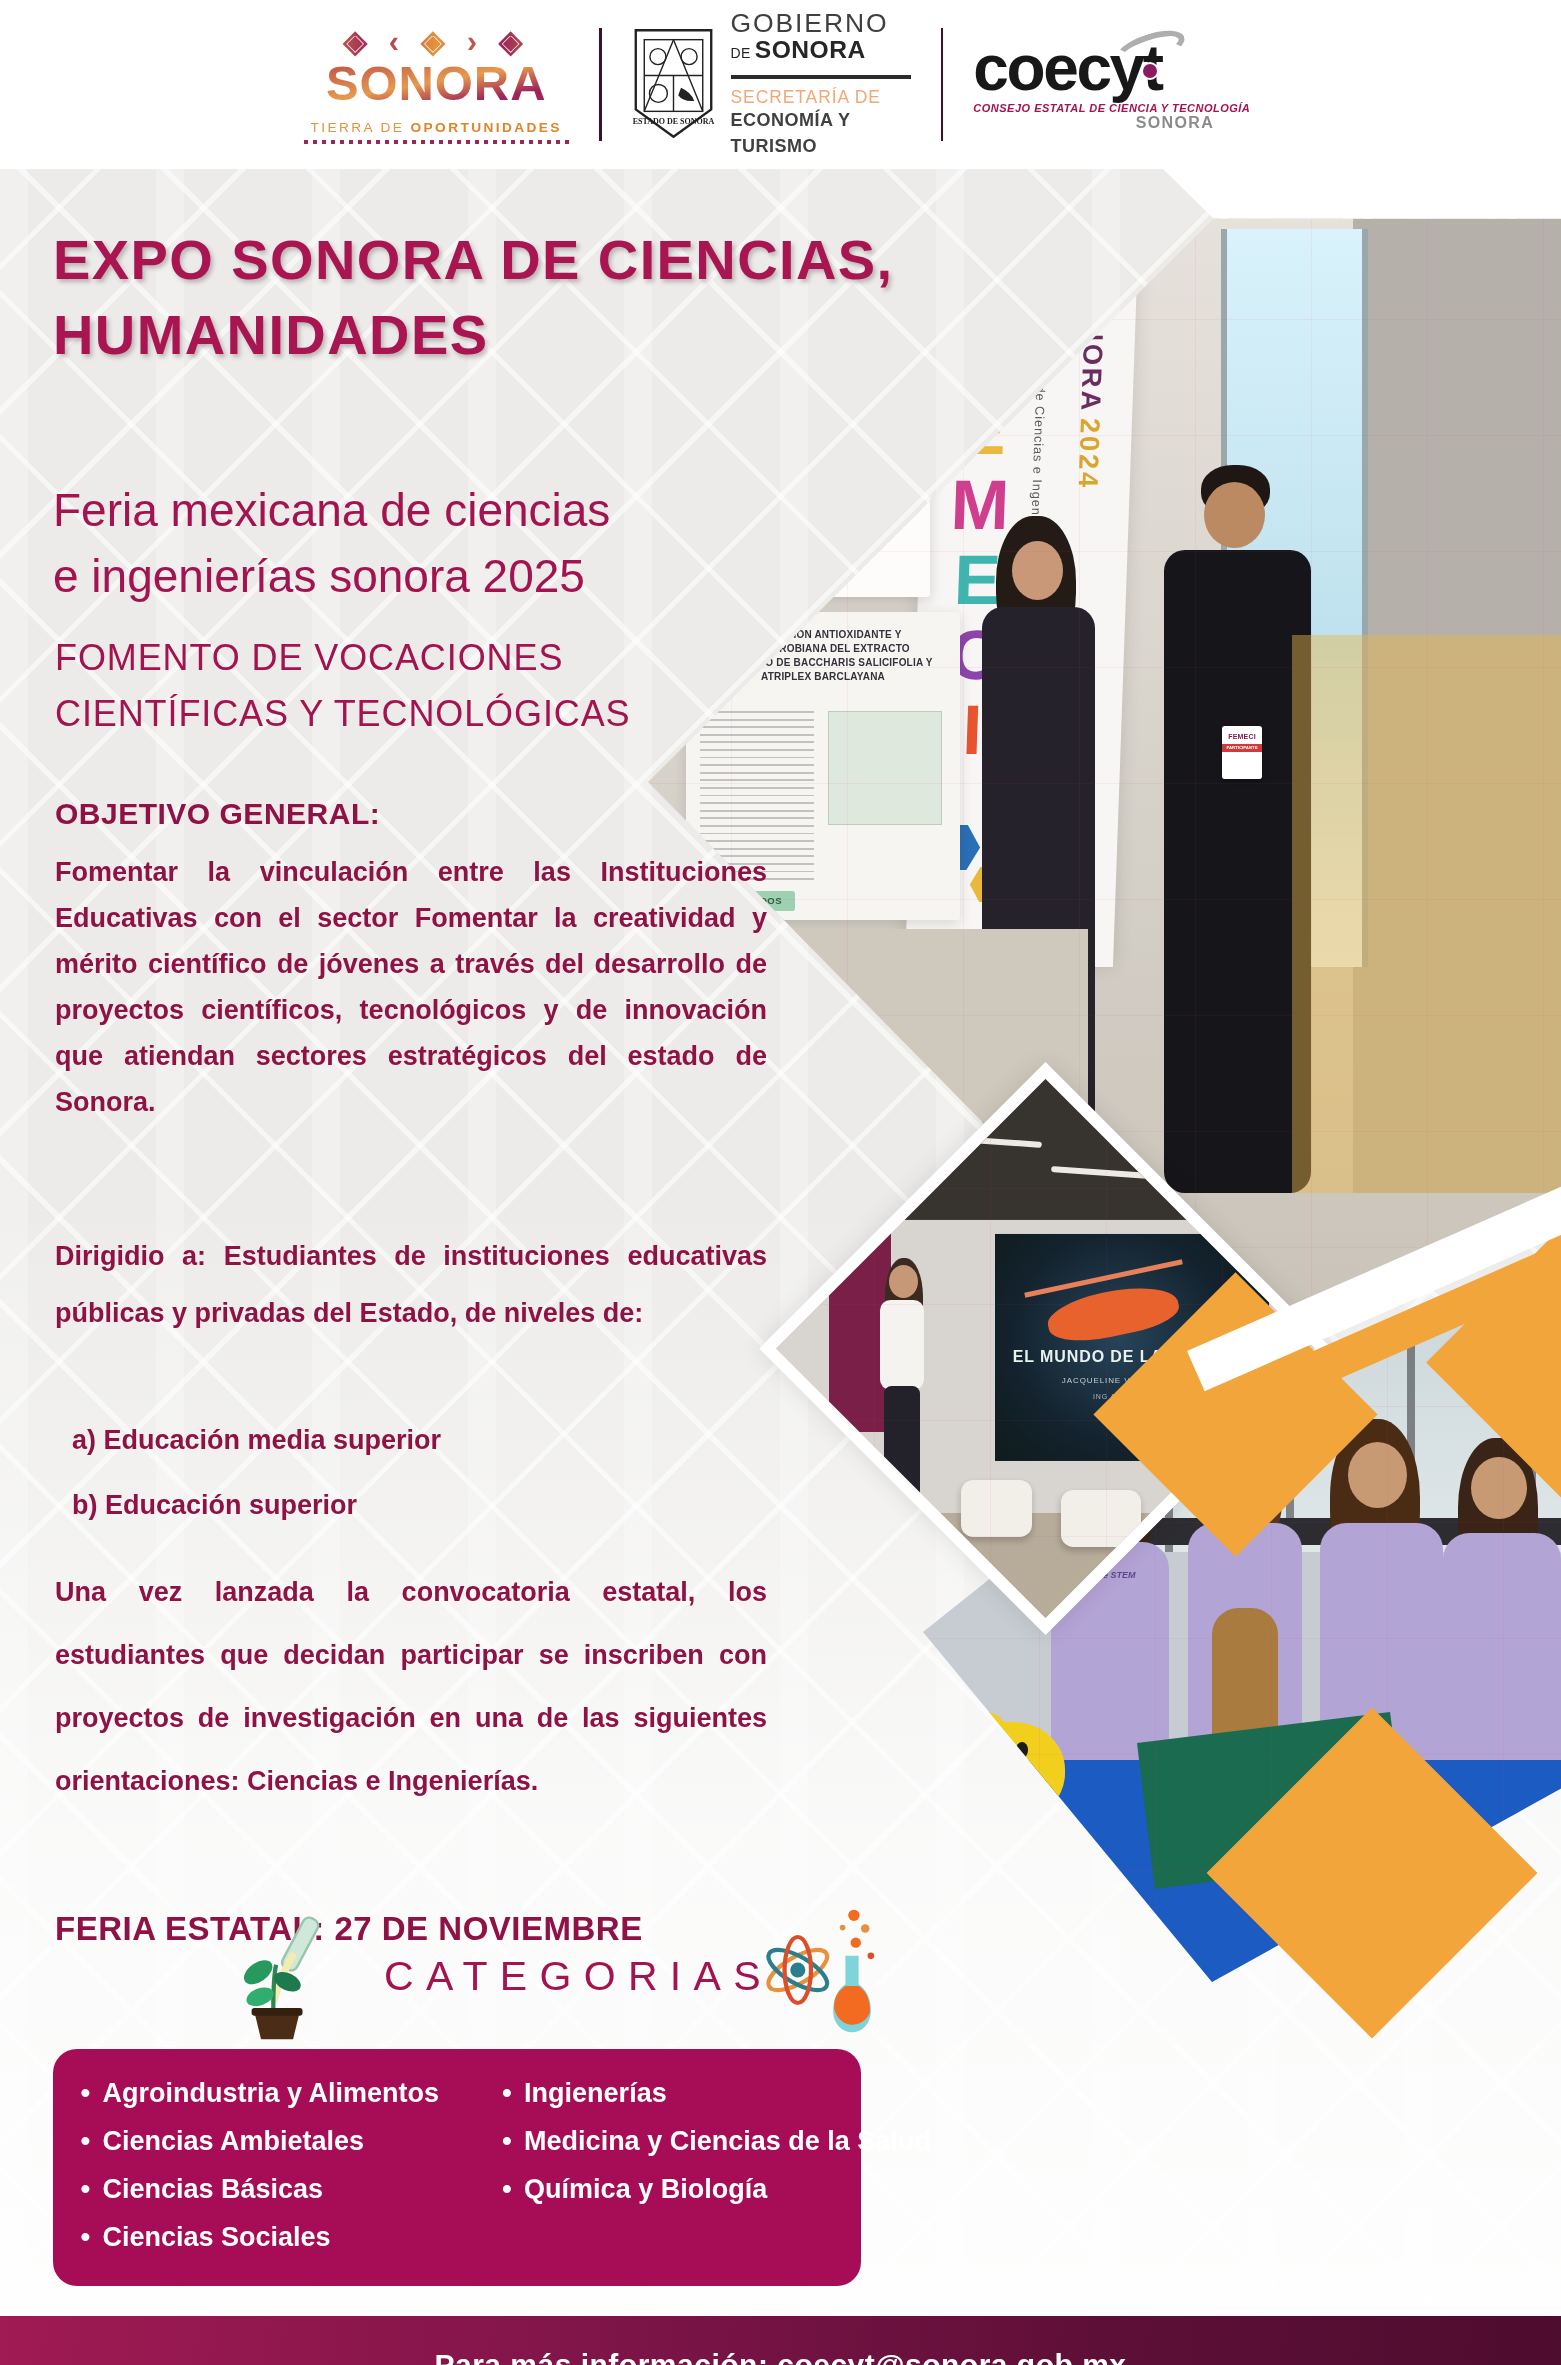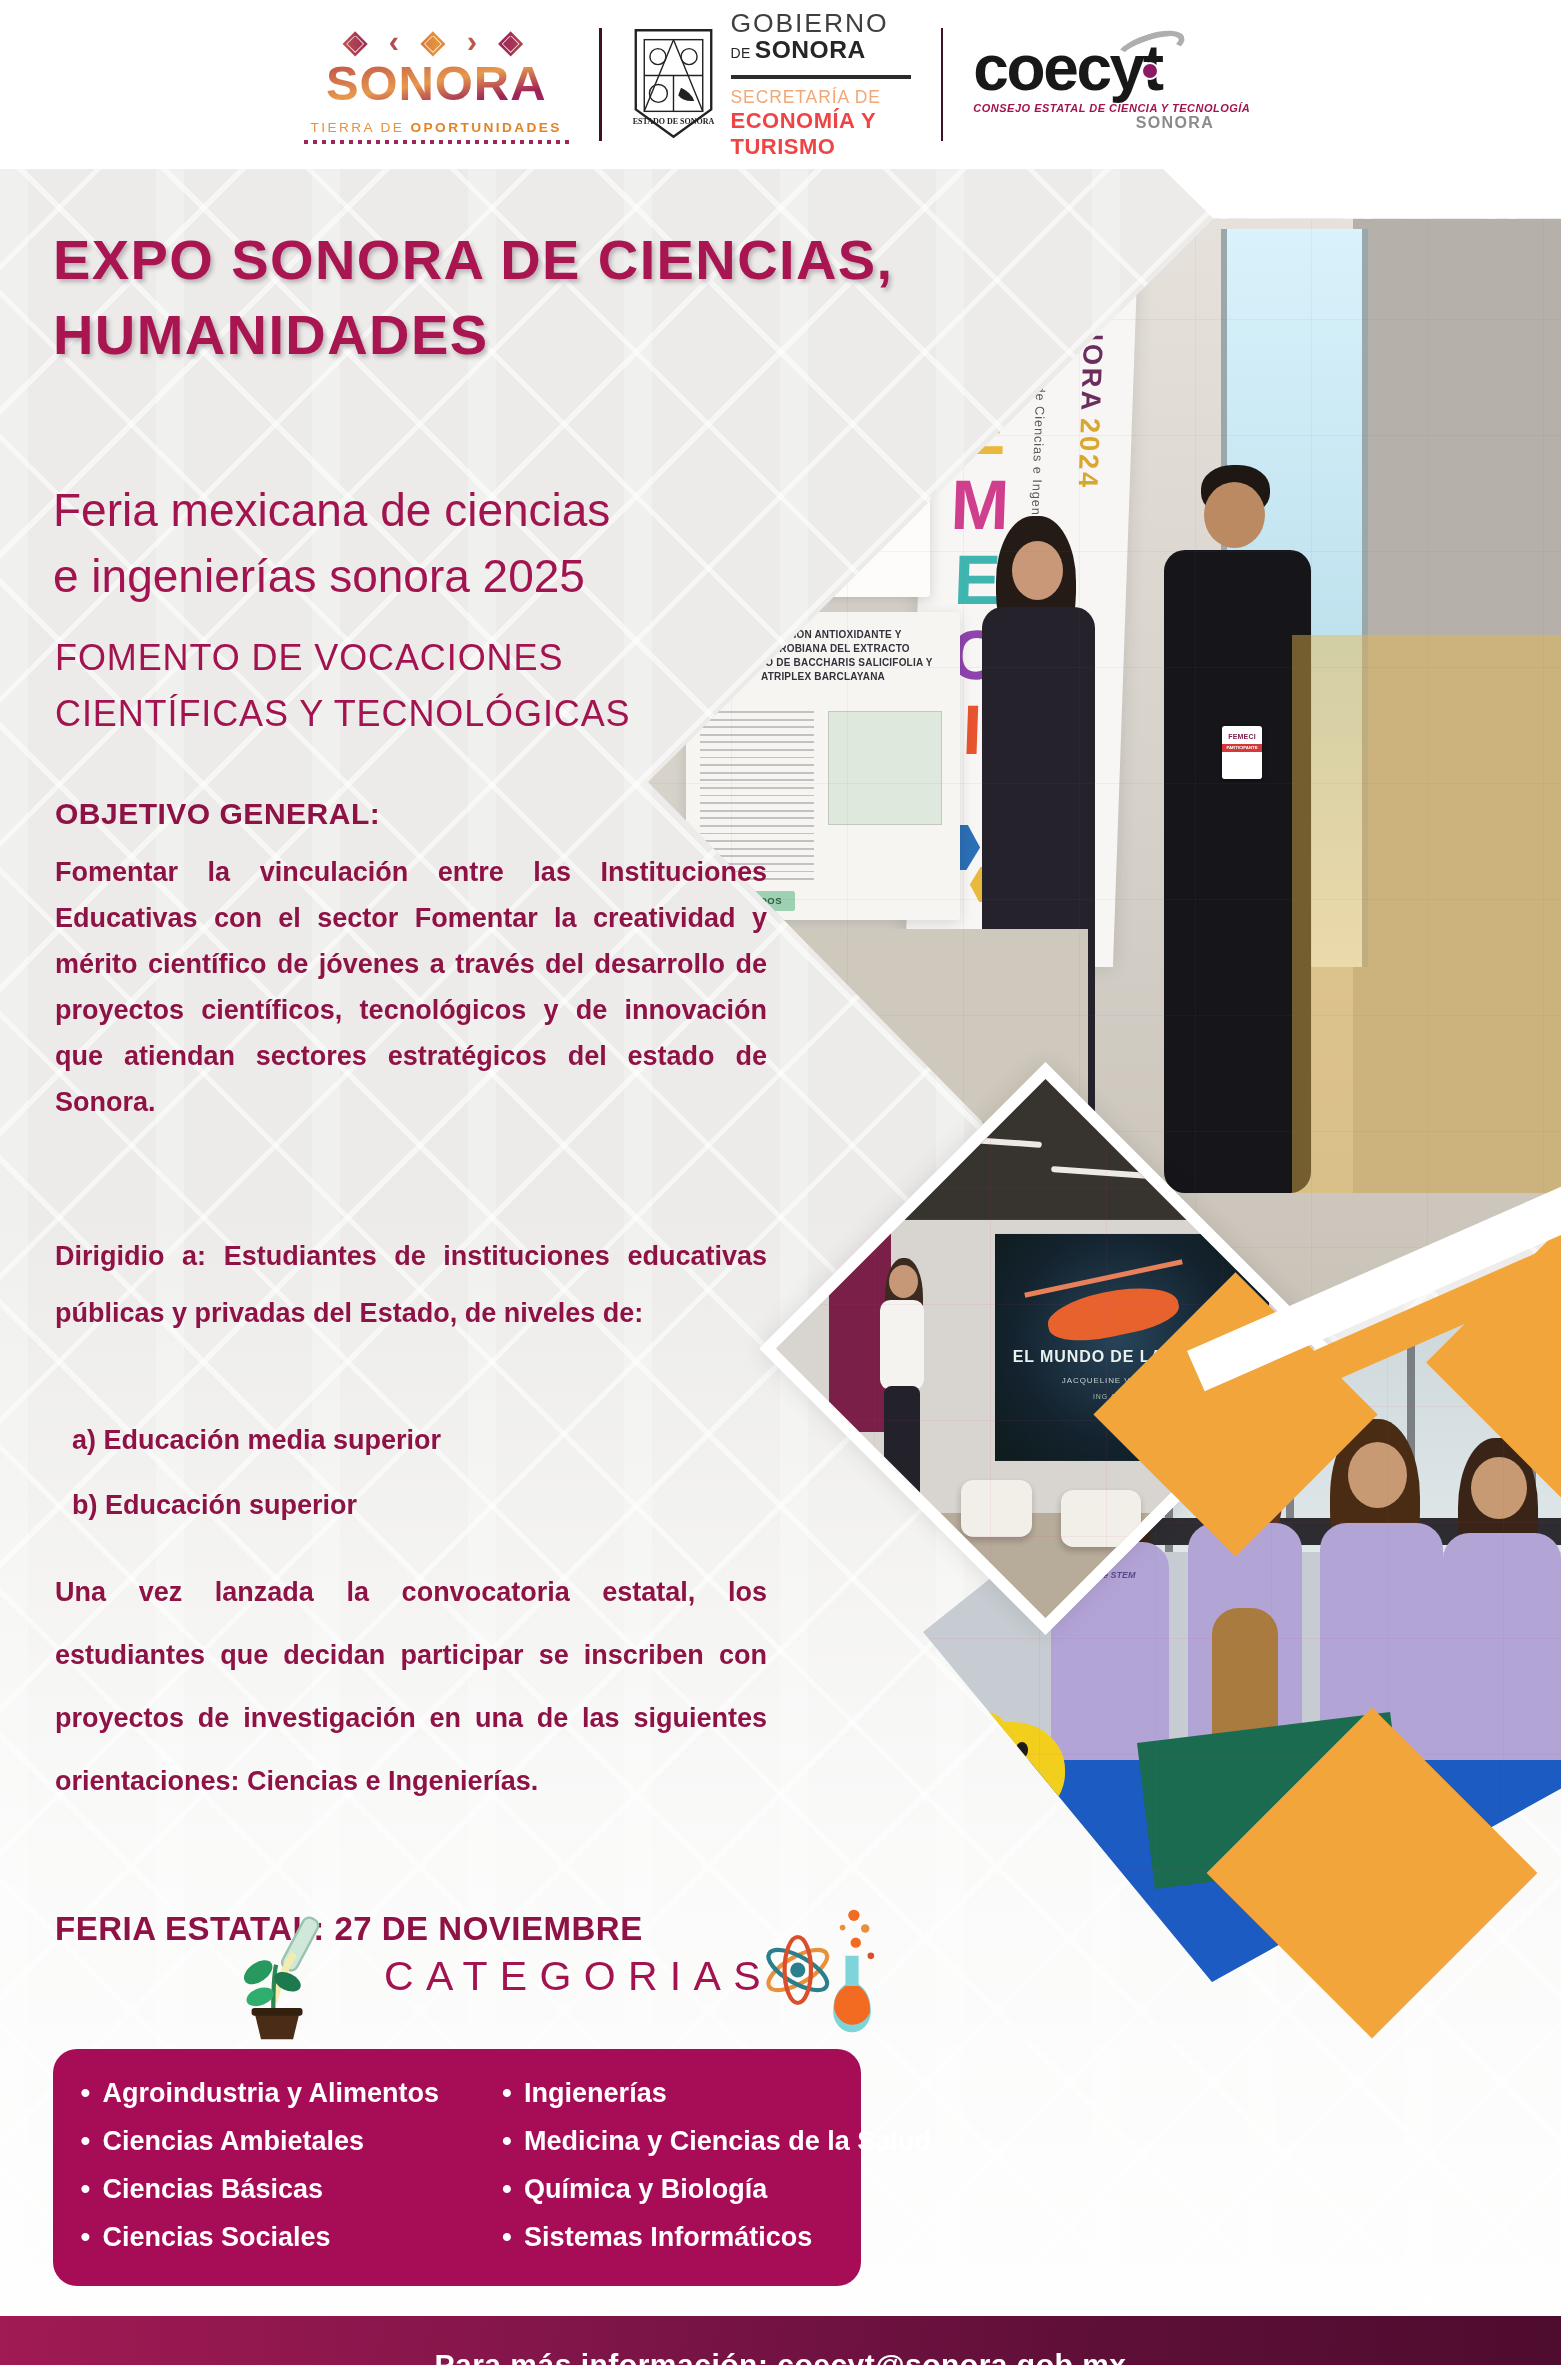--- a/index.html
+++ b/index.html
@@ -24,21 +24,21 @@
   .s-dots{margin-top:4.7px;height:4.3px;
      background:repeating-linear-gradient(90deg,#9c2558 0 4.3px,transparent 4.3px 9px)}
   .logo-gob{display:flex;align-items:center;gap:16px}
   .g-text{display:flex;flex-direction:column}
   .g-l1{font-size:26.5px;font-weight:300;color:#3f3f3f;letter-spacing:1.9px;line-height:27.4px}
   .g-l2{color:#262626;line-height:25.5px;white-space:nowrap}
   .g-de{font-size:14px;font-weight:400;letter-spacing:0.5px;margin-right:3.8px}
   .g-so{font-size:24.6px;font-weight:800;letter-spacing:0.5px}
   .g-rule{height:3.3px;background:#2b2b2b;margin:6.6px 0 7.6px 0;width:180px}
   .g-sec{font-size:17.5px;color:#f0a877;font-weight:400;letter-spacing:0.9px;line-height:22px}
-  .g-eco,.g-tur{font-size:22px;color:#ef4444;font-weight:800;letter-spacing:0.5px;line-height:25.5px}
+  .g-eco,.g-tur{font-size:18px;color:#404040;font-weight:800;letter-spacing:0.5px;line-height:25.5px}
   .logo-coecyt{position:relative;width:284px}
   .c-name{font-size:64px;font-weight:900;color:#181818;letter-spacing:-2.4px;line-height:62px}
   .c-dot{position:absolute;left:168px;top:24.6px;width:18px;height:18px;border-radius:50%;
      background:#8c1a63;border:2.8px solid #fff}
   .c-swoosh{position:absolute;left:142px;top:-2.8px;width:71px;height:28px;border:6.6px solid #9a9a9a;
      border-bottom-color:transparent;border-left-color:transparent;border-radius:50%;transform:rotate(-18deg);opacity:.8}
   .c-cap{font-size:11px;font-weight:800;font-style:italic;color:#a21350;letter-spacing:0.5px;margin-top:2.8px}
   .c-reg{font-size:16px;font-weight:700;color:#8b8b8b;letter-spacing:1.4px;text-align:right;padding-right:43px}
 
   
@@ -424,21 +424,20 @@
     <div class="cat-col cat-left">
       <div class="cat-item"><span class="blt">•</span><span>Agroindustria y Alimentos</span></div>
       <div class="cat-item"><span class="blt">•</span><span>Ciencias Ambietales</span></div>
       <div class="cat-item"><span class="blt">•</span><span>Ciencias Básicas</span></div>
       <div class="cat-item"><span class="blt">•</span><span>Ciencias Sociales</span></div>
     </div>
     <div class="cat-col cat-right">
       <div class="cat-item"><span class="blt">•</span><span>Ingienerías</span></div>
       <div class="cat-item"><span class="blt">•</span><span>Medicina y Ciencias de la Salud</span></div>
       <div class="cat-item"><span class="blt">•</span><span>Química y Biología</span></div>
-      <div class="cat-item"><span class="blt">•</span><span>Sistemas Informáticos</span></div>
     </div>
   </div>
 
   <footer class="ftr">
     <span>Para más información: coecyt@sonora.gob.mx</span>
   </footer>
 
 </div>
 
 

